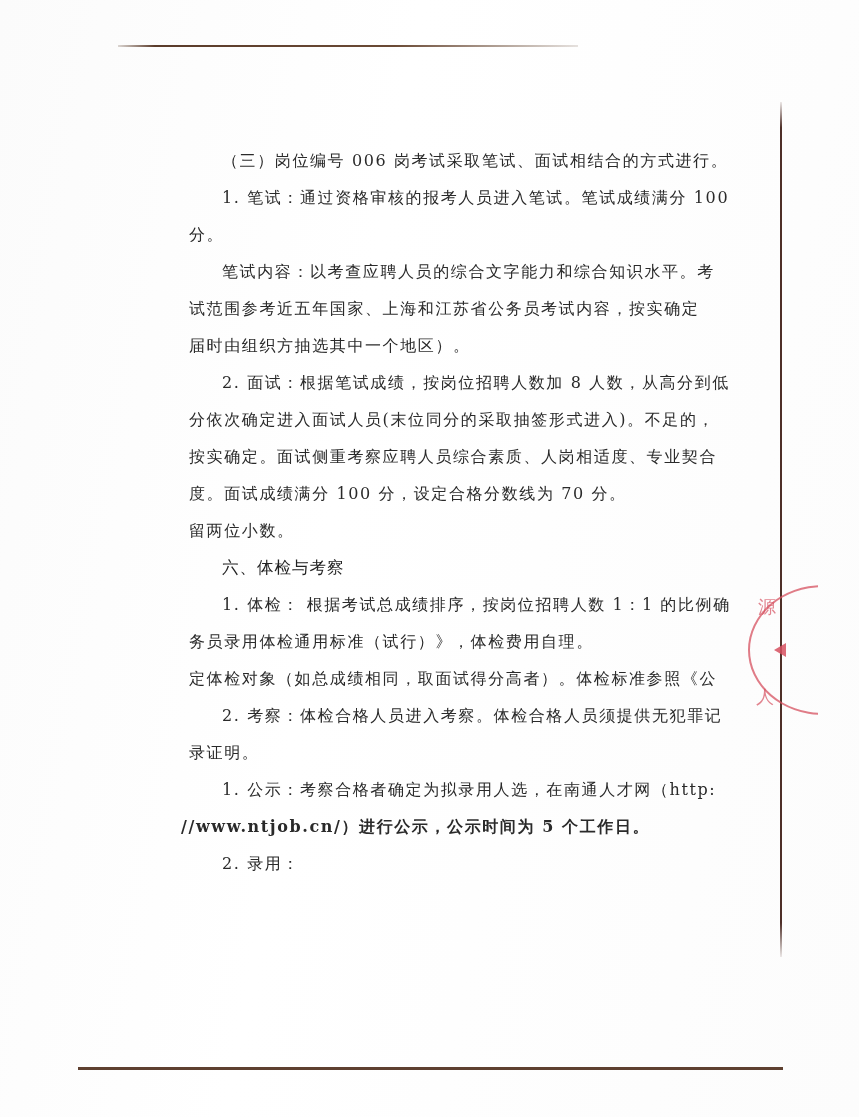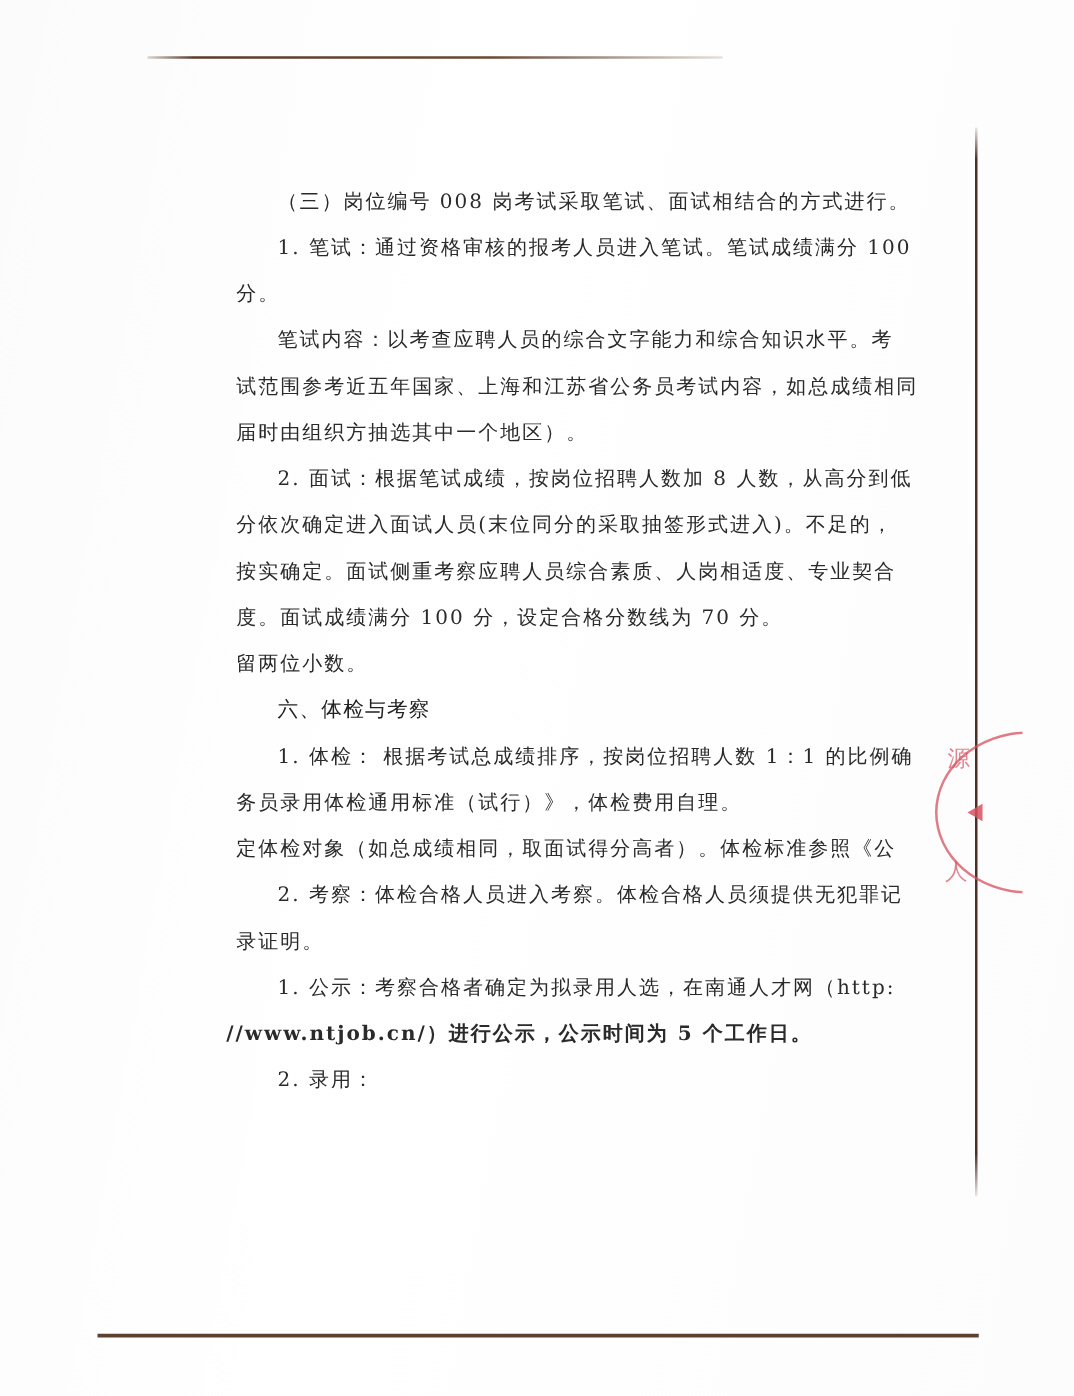--- a/index.html
+++ b/index.html
@@ -97,27 +97,27 @@
 
   <div class="stamp">
     <div class="stamp-ring"></div>
     <div class="stamp-star"></div>
     <span class="stamp-char" style="left:10px; top:10px;">源</span>
     <span class="stamp-char" style="left:8px; top:100px;">人</span>
   </div>
 
   <div class="content">
 
-    <div class="line indent">（三）岗位编号 008 岗考试采取笔试、面试相结合的方式进行。</div>
+    <div class="line indent">（三）岗位编号 006 岗考试采取笔试、面试相结合的方式进行。</div>
 
     <div class="line indent">1. 笔试：通过资格审核的报考人员进入笔试。笔试成绩满分 100</div>
     <div class="line">分。</div>
 
     <div class="line indent">笔试内容：以考查应聘人员的综合文字能力和综合知识水平。考</div>
-    <div class="line">试范围参考近五年国家、上海和江苏省公务员考试内容，如总成绩相同</div>
+    <div class="line">试范围参考近五年国家、上海和江苏省公务员考试内容，按实确定</div>
     <div class="line">届时由组织方抽选其中一个地区）。</div>
 
     <div class="line indent">2. 面试：根据笔试成绩，按岗位招聘人数加 8 人数，从高分到低</div>
     <div class="line">分依次确定进入面试人员(末位同分的采取抽签形式进入)。不足的，</div>
     <div class="line">按实确定。面试侧重考察应聘人员综合素质、人岗相适度、专业契合</div>
     <div class="line">度。面试成绩满分 100 分，设定合格分数线为 70 分。</div>
 
     <div class="line">留两位小数。</div>
 
     <div class="line indent heading">六、体检与考察</div>

